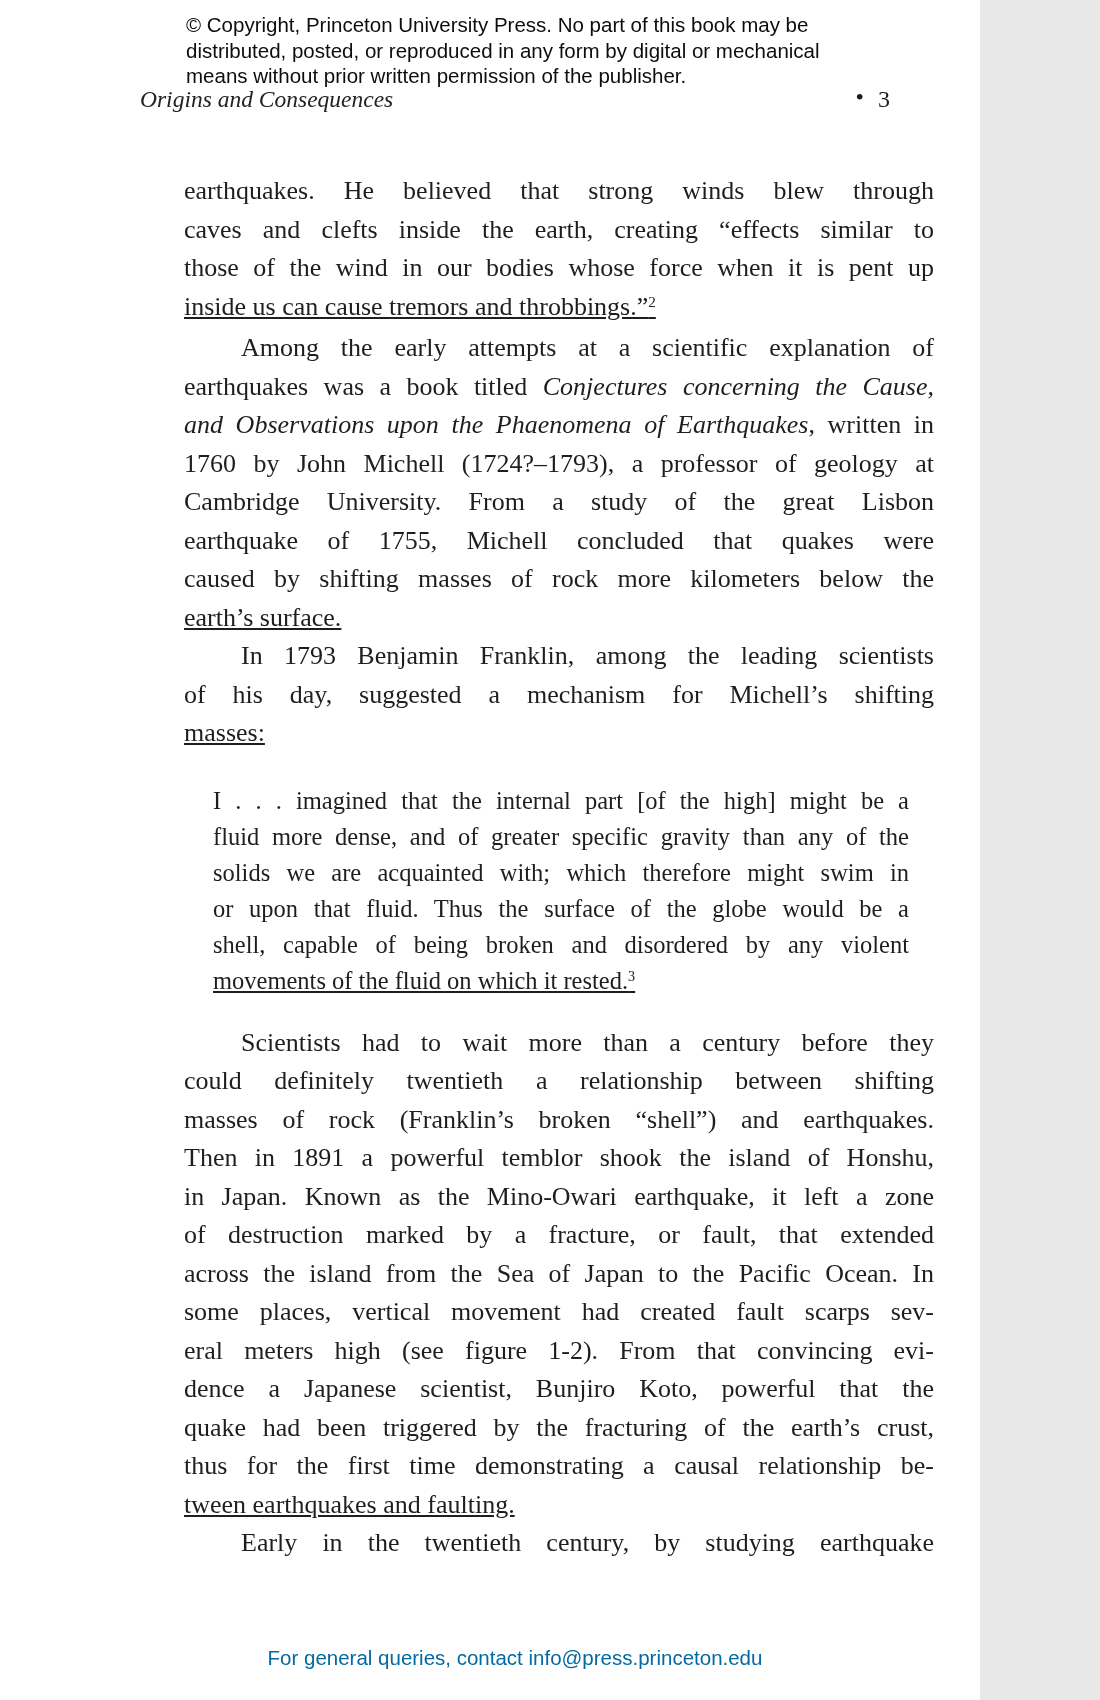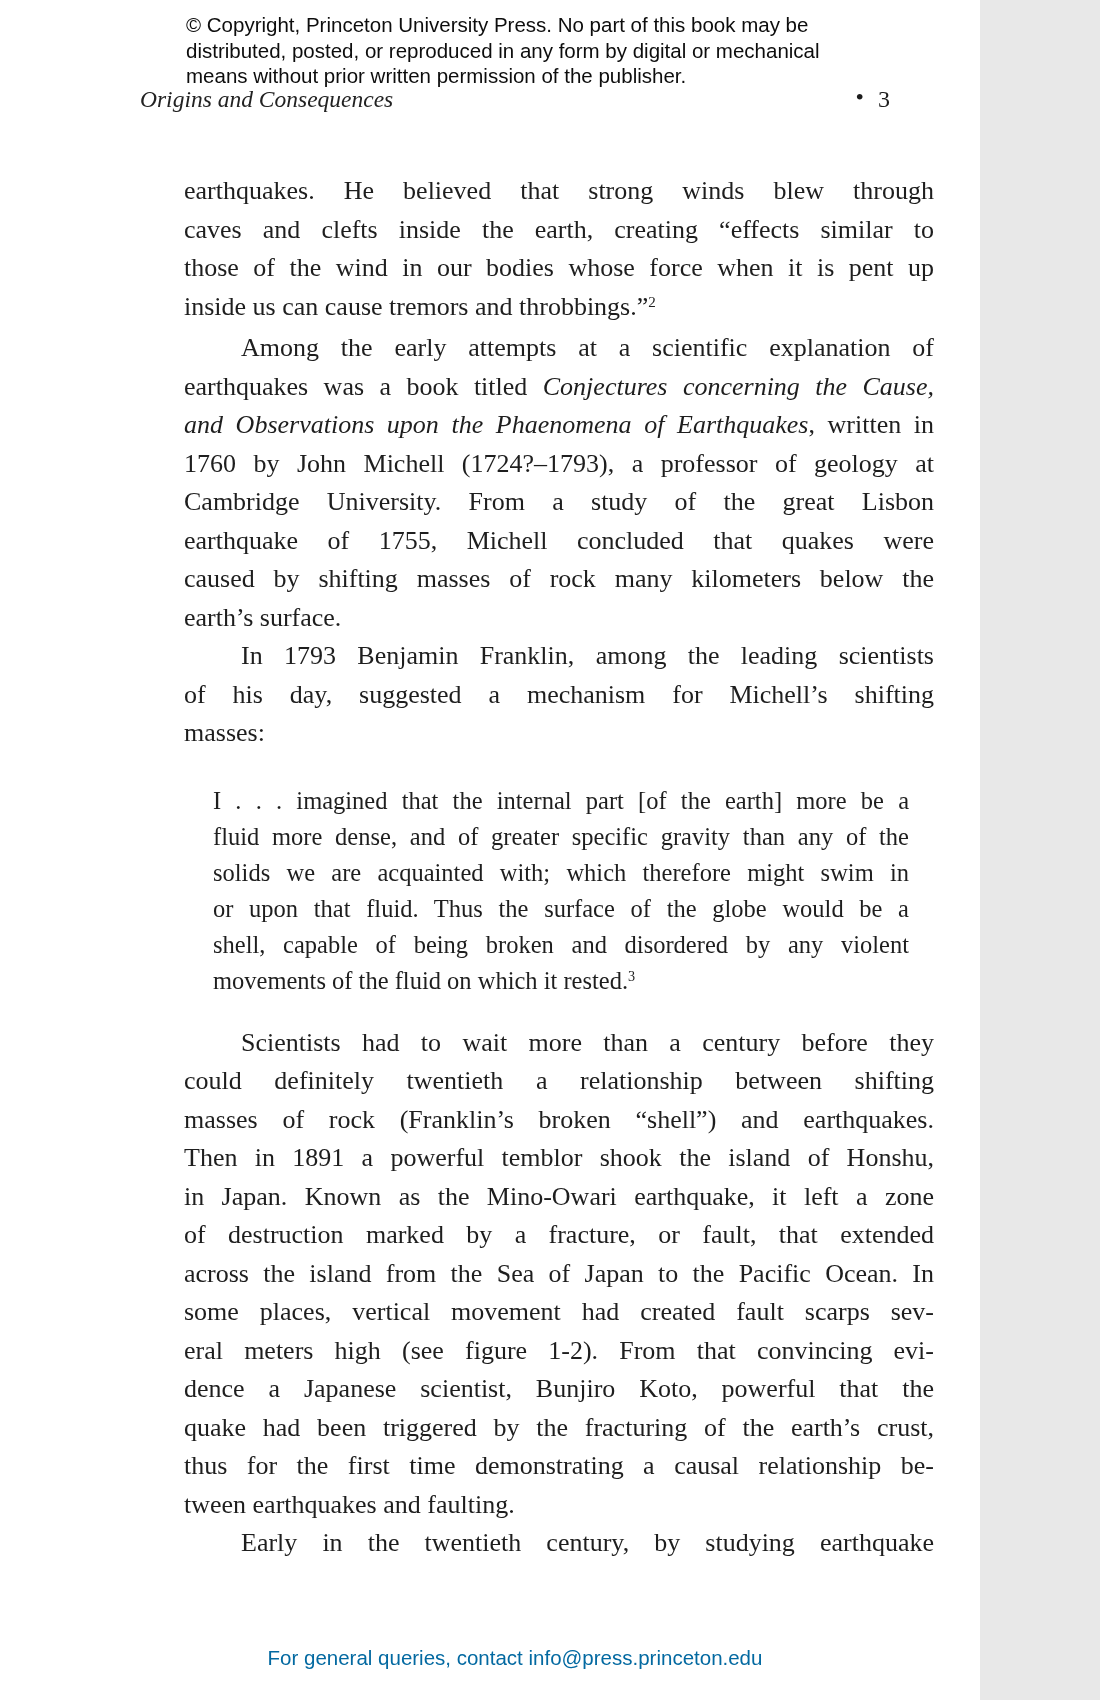--- a/index.html
+++ b/index.html
@@ -49,21 +49,21 @@
     width: 750px;
     font-size: 26px;
     line-height: 38.5px;
     color: #1e1e1e;
     margin-left: 44px;
   }
   .line {
     text-align: justify;
     text-align-last: justify;
   }
-  .line.flush { text-align-last: left; }
+  .line.flush { text-align-last: left; text-decoration: underline; }
   .paragraph.indent > .line:first-child { text-indent: 57px; }
   .quote {
     margin: 30px 25px 22px 29px;
     font-size: 24.5px;
     line-height: 36px;
   }
   .it { font-style: italic; }
   .sup {
     font-size: 0.58em;
     position: relative;
@@ -106,30 +106,30 @@
         <div class="line"><span>those of the wind in our bodies whose force when it is pent up</span></div>
         <div class="line flush"><span>inside us can cause tremors and throbbings.”</span><span class="sup">2</span></div>
       </div>
       <div class="paragraph indent">
         <div class="line"><span>Among the early attempts at a scientific explanation of</span></div>
         <div class="line"><span>earthquakes was a book titled </span><span class="it">Conjectures concerning the Cause,</span></div>
         <div class="line"><span class="it">and Observations upon the Phaenomena of Earthquakes</span><span>, written in</span></div>
         <div class="line"><span>1760 by John Michell (1724?–1793), a professor of geology at</span></div>
         <div class="line"><span>Cambridge University. From a study of the great Lisbon</span></div>
         <div class="line"><span>earthquake of 1755, Michell concluded that quakes were</span></div>
-        <div class="line"><span>caused by shifting masses of rock many kilometers below the</span></div>
+        <div class="line"><span>caused by shifting masses of rock more kilometers below the</span></div>
         <div class="line flush"><span>earth’s surface.</span></div>
       </div>
       <div class="paragraph indent">
         <div class="line"><span>In 1793 Benjamin Franklin, among the leading scientists</span></div>
         <div class="line"><span>of his day, suggested a mechanism for Michell’s shifting</span></div>
         <div class="line flush"><span>masses:</span></div>
       </div>
       <div class="quote">
-        <div class="line"><span>I . . . imagined that the internal part [of the earth] more be a</span></div>
+        <div class="line"><span>I . . . imagined that the internal part [of the high] might be a</span></div>
         <div class="line"><span>fluid more dense, and of greater specific gravity than any of the</span></div>
         <div class="line"><span>solids we are acquainted with; which therefore might swim in</span></div>
         <div class="line"><span>or upon that fluid. Thus the surface of the globe would be a</span></div>
         <div class="line"><span>shell, capable of being broken and disordered by any violent</span></div>
         <div class="line flush"><span>movements of the fluid on which it rested.</span><span class="sup">3</span></div>
       </div>
       <div class="paragraph indent">
         <div class="line"><span>Scientists had to wait more than a century before they</span></div>
         <div class="line"><span>could definitely twentieth a relationship between shifting</span></div>
         <div class="line"><span>masses of rock (Franklin’s broken “shell”) and earthquakes.</span></div>

